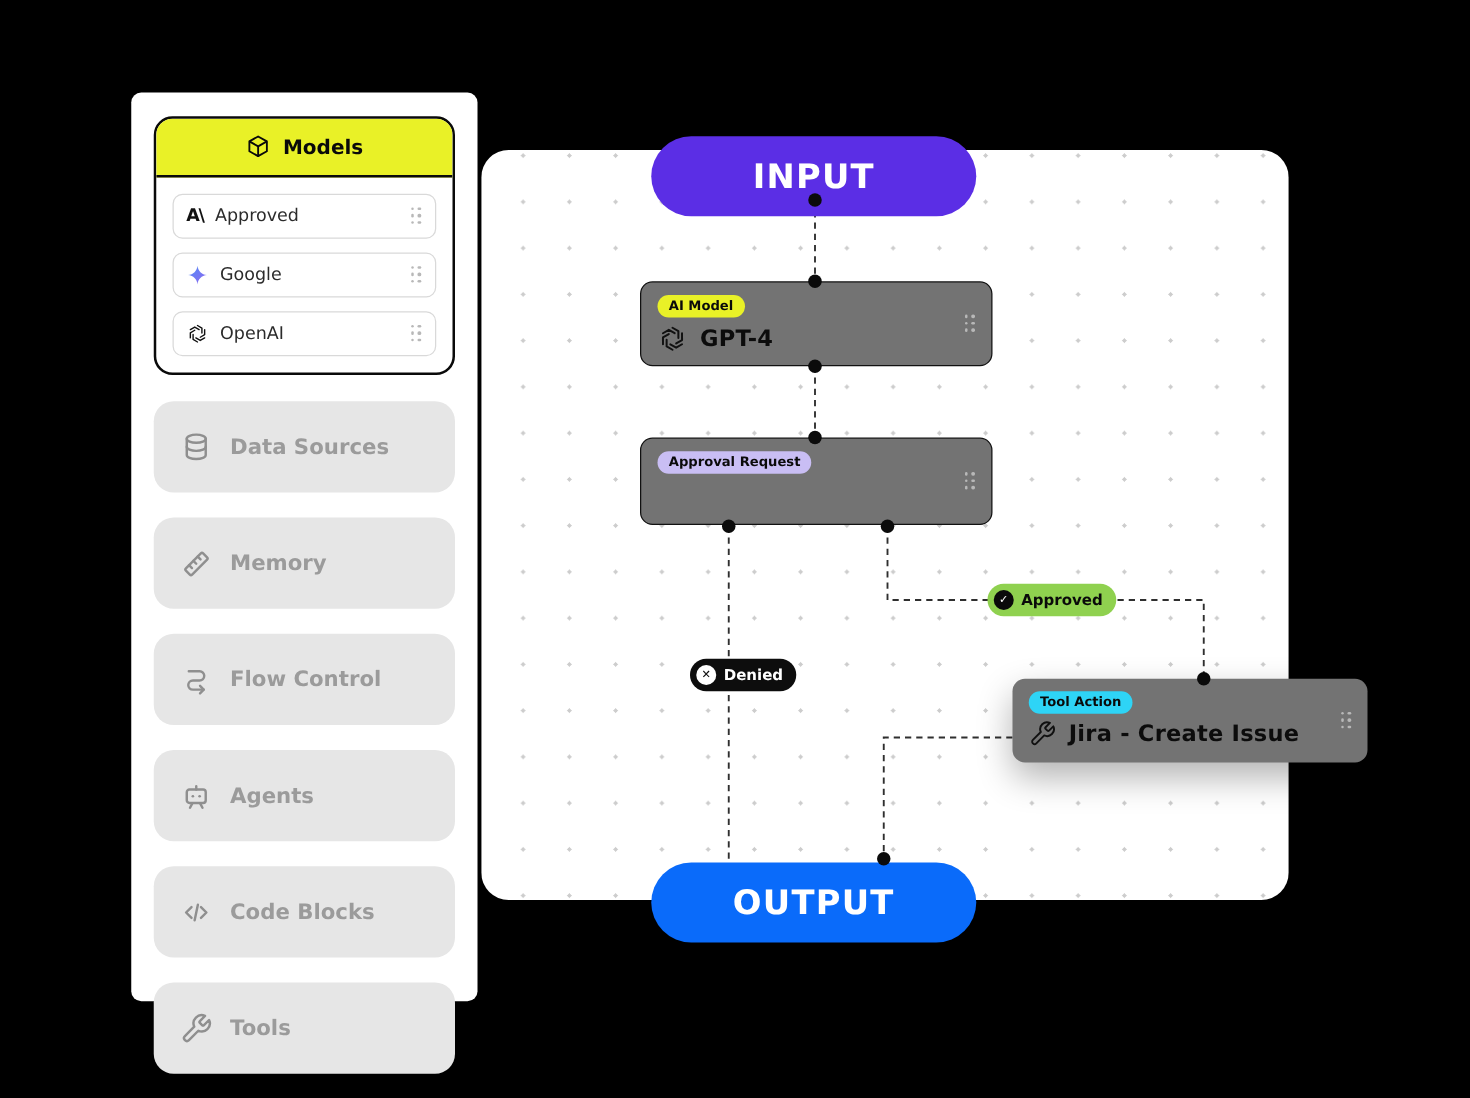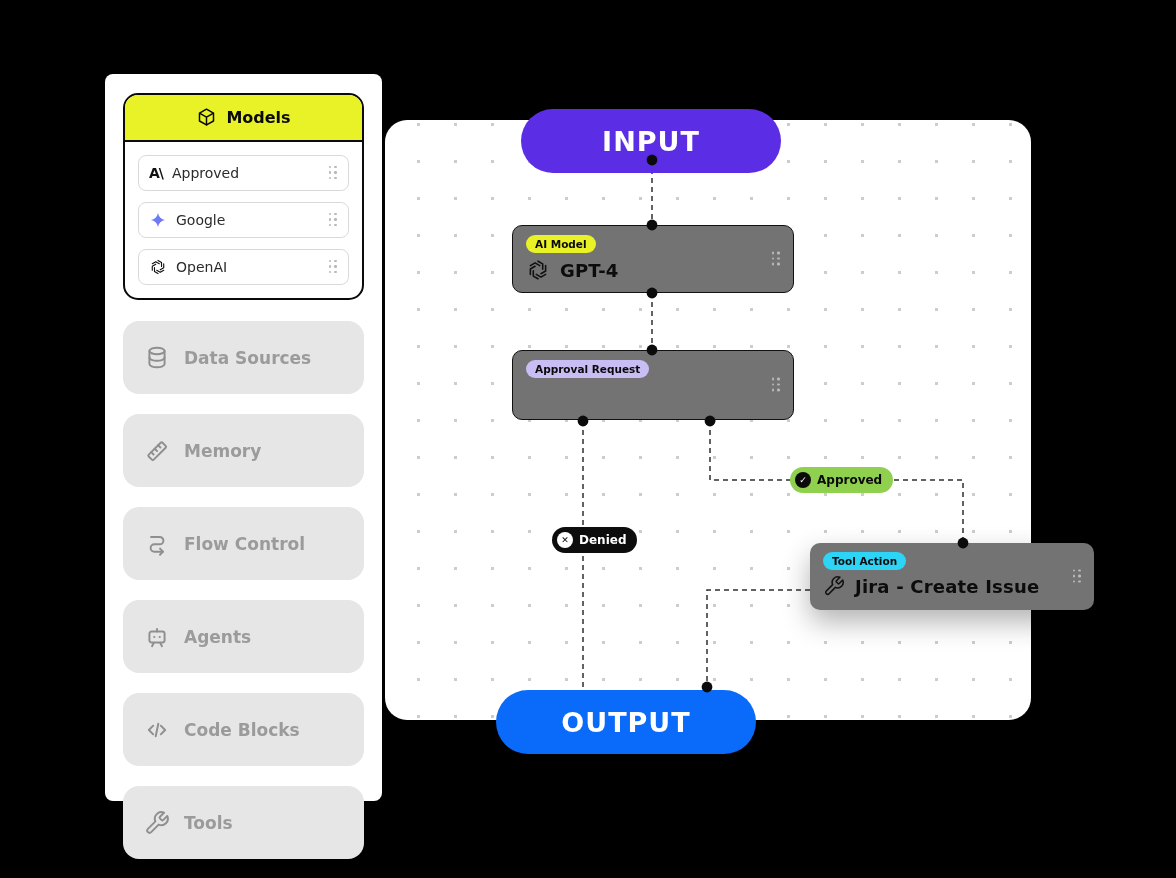--- a/index.html
+++ b/index.html
@@ -27,21 +27,21 @@
 
   
   .canvas{position:absolute;left:385px;top:120px;width:646px;height:600px;border-radius:22px;
           background-color:#fff;
           background-image:radial-gradient(#CDCDCD 1.6px,transparent 1.7px);
           background-size:37px 37px;background-position:15px 23px;}
 
   .pill{position:absolute;width:260px;height:64px;border-radius:40px;display:flex;align-items:center;
         justify-content:center;color:#fff;font-weight:700;font-size:27px;letter-spacing:1px;}
   .pill-input{left:521px;top:109px;background:#5B2EE5;}
-  .pill-output{left:496px;top:690px;background:#0A6BFA;}
+  .pill-output{left:521px;top:690px;background:#0A6BFA;}
 
   .node{position:absolute;background:#737373;border-radius:10px;box-sizing:border-box;padding:7px 13px 9px;}
   .node-gpt{left:512px;top:225px;width:282px;height:68px;border:1.6px solid #111;}
   .node-approval{left:512px;top:350px;width:282px;height:70px;border:1.6px solid #111;}
   .node-jira{left:810px;top:543px;width:284px;height:67px;box-shadow:0 12px 28px rgba(0,0,0,0.30);}
   .badge{display:inline-block;font-size:10.5px;font-weight:700;padding:3px 9px;border-radius:9px;color:#0a0a0a;}
   .badge-yellow{background:#E9F127;}
   .badge-lav{background:#C9BEF4;}
   .badge-cyan{background:#2ED4F6;}
   .node .row{display:flex;align-items:center;gap:10px;margin-top:5px;}

